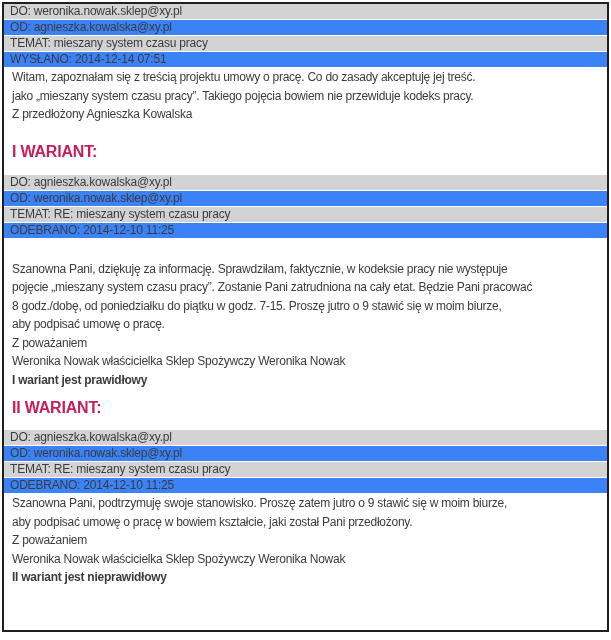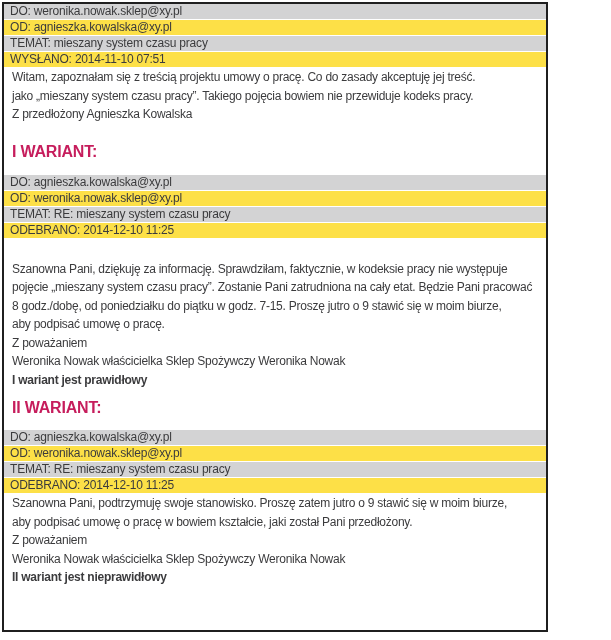--- a/index.html
+++ b/index.html
@@ -4,33 +4,33 @@
 <style>
   * { box-sizing: border-box; margin: 0; padding: 0; }
   html, body { background: #ffffff; }
   body {
     width: 611px; height: 640px; position: relative;
     font-family: "Liberation Sans", sans-serif;
     color: #3b3b3d;
   }
   .doc {
     position: absolute; left: 2px; top: 2px;
-    width: 546px; height: 630px;
+    width: 607px; height: 630px;
     border: 2px solid #1f1f1f;
     background: #ffffff;
     overflow: hidden;
   }
   .hdr-bar {
     height: 15px; line-height: 15px;
     margin-bottom: 1px; padding-left: 6px;
     font-size: 12px; letter-spacing: -0.2px;
     white-space: nowrap;
   }
   .light { background: #d3d3d4; }
-  .dark  { background: #fde047; }
+  .dark  { background: #3b82f6; }
   .body-block { margin-left: 8px; margin-right: 2px; }
   .line {
     font-size: 12px; line-height: 18.5px;
     letter-spacing: -0.25px; white-space: nowrap;
   }
   .bold { font-weight: bold; }
   .variant {
     font-size: 16px; font-weight: bold; line-height: 15px;
     margin-left: 8px; letter-spacing: -0.2px;
     color: #c61d5c;
@@ -46,21 +46,21 @@
 </head>
 <body>
 
 <div class="doc">
 
   <section>
     <div class="hdr">
       <div class="hdr-bar light">DO: weronika.nowak.sklep@xy.pl</div>
       <div class="hdr-bar dark">OD: agnieszka.kowalska@xy.pl</div>
       <div class="hdr-bar light">TEMAT: mieszany system czasu pracy</div>
-      <div class="hdr-bar dark">WYSŁANO: 2014-11-10 07:51</div>
+      <div class="hdr-bar dark">WYSŁANO: 2014-12-14 07:51</div>
     </div>
     <div class="body-block mt-b1">
       <div class="line">Witam, zapoznałam się z treścią projektu umowy o pracę. Co do zasady akceptuję jej treść.</div>
       <div class="line">jako „mieszany system czasu pracy”. Takiego pojęcia bowiem nie przewiduje kodeks pracy.</div>
       <div class="line">Z przedłożony Agnieszka Kowalska</div>
     </div>
   </section>
 
   <h2 class="variant mt-v1">I WARIANT:</h2>
 

